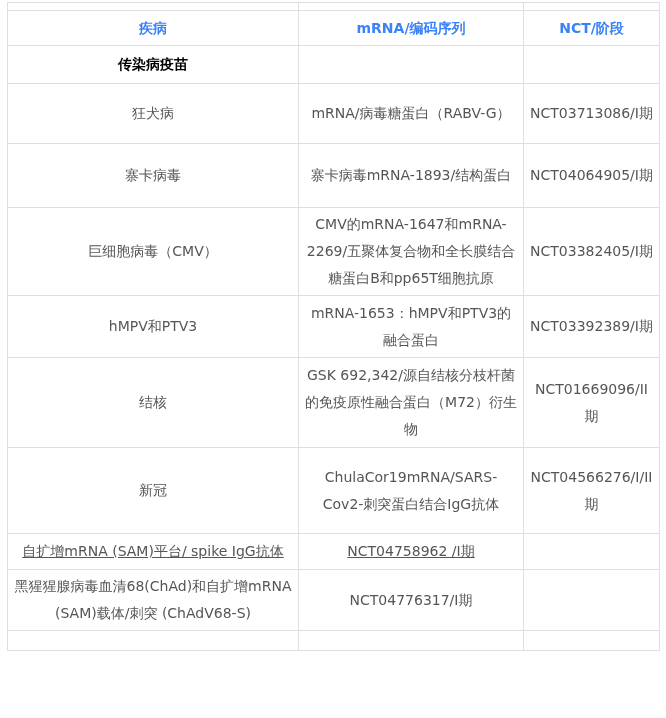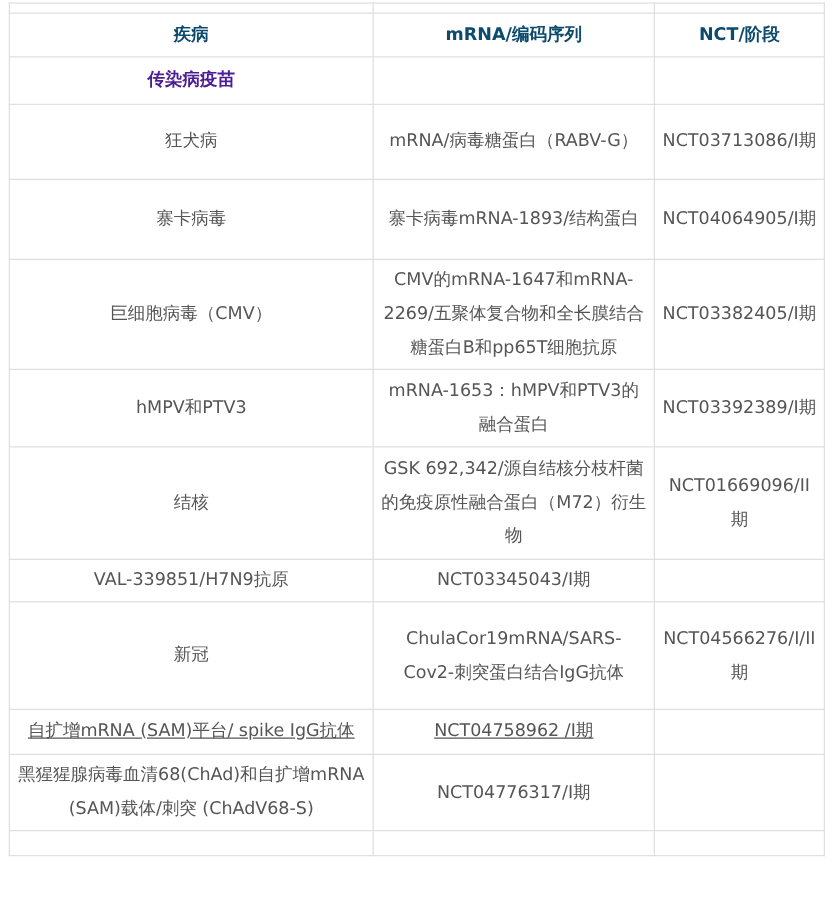--- a/index.html
+++ b/index.html
@@ -34,26 +34,26 @@
   .vaccine-table td {
     border: 1px solid #dfdfdf;
     text-align: center;
     vertical-align: middle;
     padding: 3px 6px;
     line-height: 27px;
     overflow-wrap: break-word;
     word-wrap: break-word;
   }
   .vaccine-table th {
-    color: #0c4a6e;
+    color: #3b82f6;
     font-weight: bold;
   }
   tr.section-row td {
     font-weight: bold;
-    color: #4c1d95;
+    color: #000000;
   }
   td.nct-col { word-break: break-all; }
   tr.partial-top    { height: 8px; }
   tr.header-row     { height: 35px; }
   tr.r0  { height: 38px; }
   tr.r1  { height: 60px; }
   tr.r2  { height: 64px; }
   tr.r3  { height: 36px; }
   tr.r4  { height: 87px; }
   tr.r5  { height: 62px; }
@@ -109,25 +109,20 @@
       <tr class="r5">
         <td>hMPV和PTV3</td>
         <td>mRNA-1653：hMPV和PTV3的融合蛋白</td>
         <td class="nct-col">NCT03392389/I期</td>
       </tr>
       <tr class="r6">
         <td>结核</td>
         <td>GSK 692,342/源自结核分枝杆菌的免疫原性融合蛋白（M72）衍生物</td>
         <td class="nct-col">NCT01669096/II期</td>
       </tr>
-      <tr class="r8">
-        <td>VAL-339851/H7N9抗原</td>
-        <td>NCT03345043/I期</td>
-        <td class="nct-col"></td>
-      </tr>
       <tr class="r9">
         <td>新冠</td>
         <td>ChulaCor19mRNA/SARS-Cov2-刺突蛋白结合IgG抗体</td>
         <td class="nct-col">NCT04566276/I/II期</td>
       </tr>
       <tr class="r10">
         <td>自扩增mRNA (SAM)平台/ spike IgG抗体</td>
         <td>NCT04758962 /I期</td>
         <td class="nct-col"></td>
       </tr>

